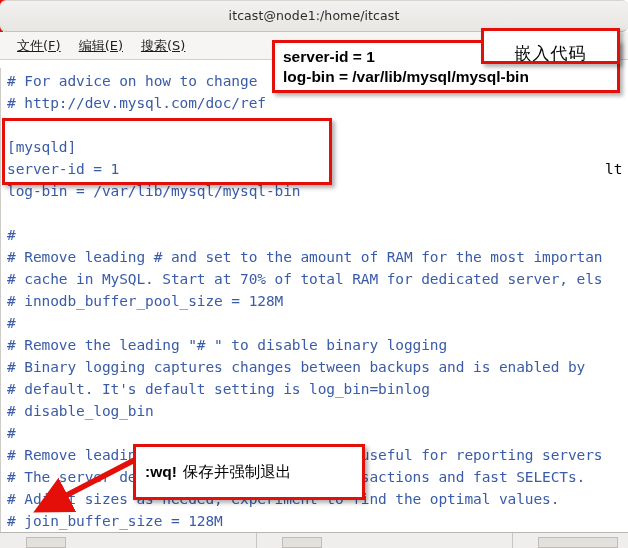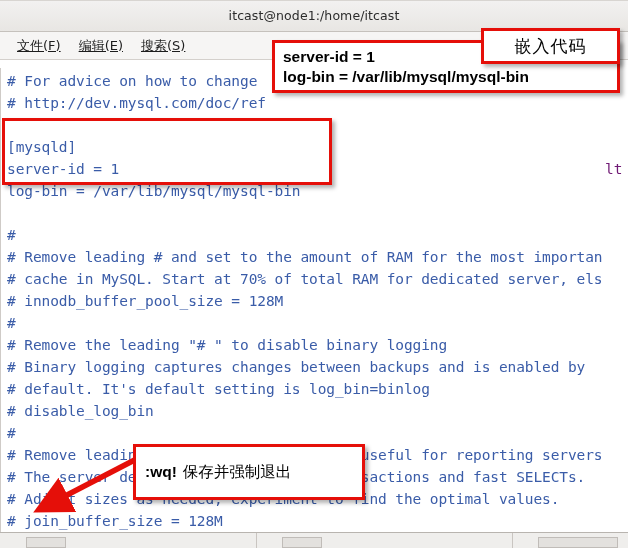--- a/index.html
+++ b/index.html
@@ -27,20 +27,21 @@
   
   #titlebar {
     position: absolute;
     left: 0; top: 0;
     width: 628px;
     height: 32px;
     background: linear-gradient(#f2f1f0, #e8e6e3);
     border-bottom: 1px solid #c5c1bc;
     border-top: 1px solid #d8d5d1;
     box-sizing: border-box;
+    border-radius: 6px;
   }
   #titlebar .title-text {
     position: absolute;
     left: 0; right: 0;
     top: 7px;
     text-align: center;
     font-size: 12.5px;
     color: #2c2c2c;
     font-family: "DejaVu Sans", sans-serif;
     letter-spacing: 0.1px;
@@ -146,24 +147,24 @@
     height: 53px;
     padding: 4px 0 0 8px;
   }
 
   #anno-label-embed {
     left: 481px;
     top: 28px;
     width: 139px;
     height: 36px;
     border-width: 3px;
-    padding: 3px;
+    padding: 11px;
     z-index: 6;
     display: flex;
-    align-items: center;
+    align-items: flex-start;
     justify-content: center;
   }
   #anno-label-embed .cn-text {
     font-family: "DejaVu Sans", sans-serif;
     font-size: 17px;
     color: #000000;
     letter-spacing: 1px;
     white-space: nowrap;
   }
 
@@ -259,21 +260,21 @@
         <div class="tline"># default. It's default setting is log_bin=binlog</div>
         <div class="tline"># disable_log_bin</div>
         <div class="tline">#</div>
         <div class="tline"># Remove leading # to set options mainly useful for reporting servers</div>
         <div class="tline"># The server defaults are faster for transactions and fast SELECTs.</div>
         <div class="tline"># Adjust sizes as needed, experiment to find the optimal values.</div>
         <div class="tline"># join_buffer_size = 128M</div>
         <div class="tline"># sort_buffer_size = 2M</div>
       </div>
 
-    <div style="position:absolute; left:604px; top:90px; font-family:'DejaVu Sans Mono',monospace; font-size:14.5px; line-height:22px; color:#701a75;">lt</div>
+    <div style="position:absolute; left:604px; top:90px; font-family:'DejaVu Sans Mono',monospace; font-size:14.5px; line-height:22px; color:#000000;">lt</div>
 
   </div>
 
   <div id="anno-mysqld-box" class="anno-box"></div>
 
   <div id="anno-code" class="anno-box">
     <div class="anno-code-text">server-id = 1</div>
     <div class="anno-code-text">log-bin = /var/lib/mysql/mysql-bin</div>
   </div>
 

